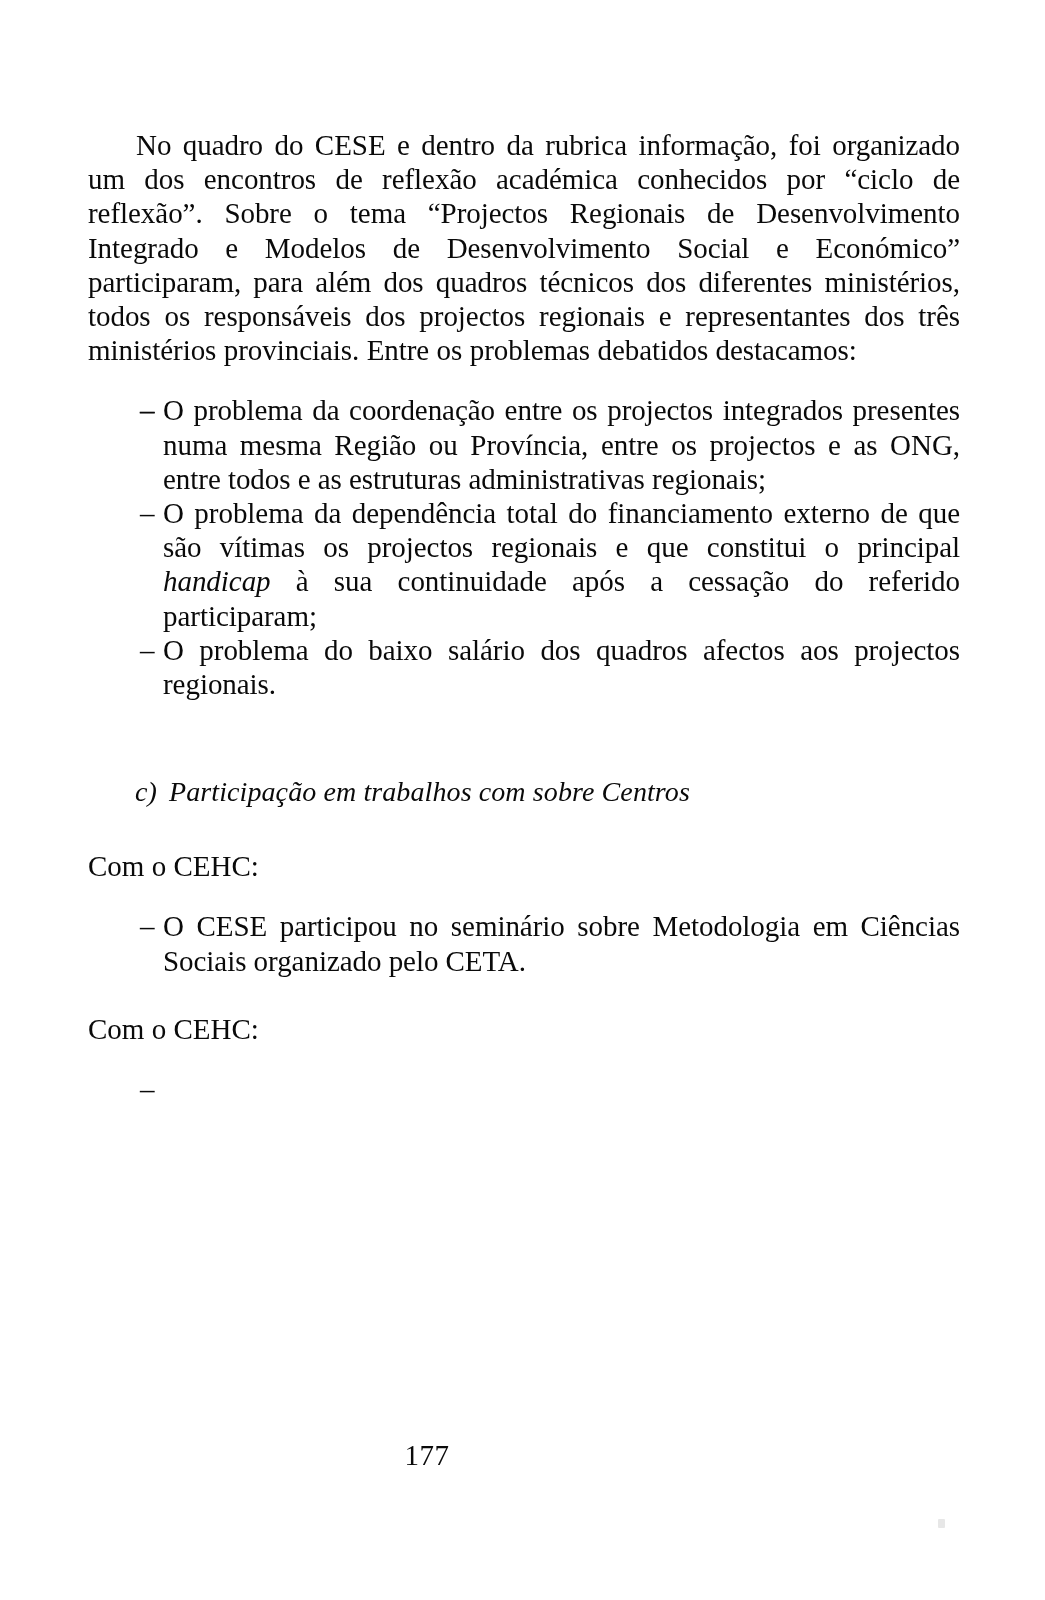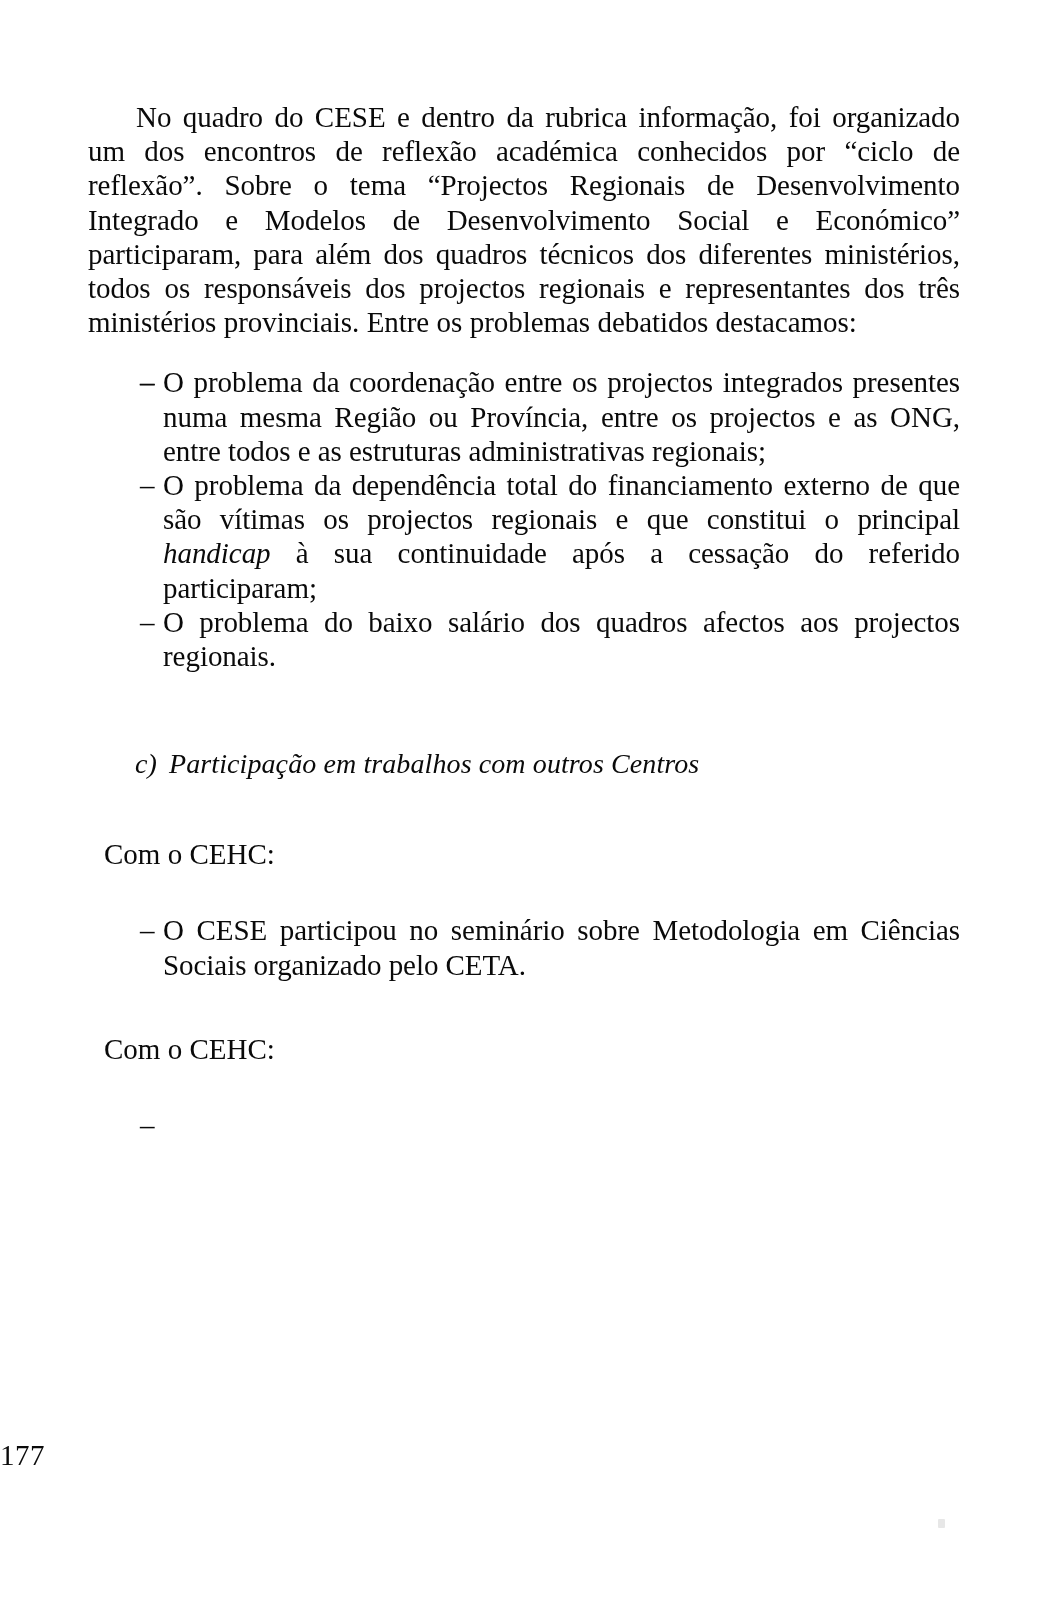--- a/index.html
+++ b/index.html
@@ -17,21 +17,21 @@
     background: #ffffff;
     overflow: hidden;
     font-family: "Liberation Serif", "DejaVu Serif", serif;
     color: #0a0a0a;
     -webkit-font-smoothing: antialiased;
   }
 
   .textblock {
     position: absolute;
     left: 88px;
-    top: 100px;
+    top: 128px;
     width: 872px;
   }
 
   p.para {
     margin: 0;
     font-size: 29px;
     line-height: 34.2px;
     text-align: justify;
     text-justify: inter-word;
     text-indent: 48px;
@@ -76,33 +76,34 @@
     font-weight: normal;
     padding-left: 47px;
     letter-spacing: 0.1px;
   }
 
   .heading-c .marker {
     margin-right: 12px;
   }
 
   .runin {
-    margin: 16px;
+    margin: 0;
     font-size: 29px;
     line-height: 34.2px;
     text-align: left;
   }
 
   .italic { font-style: italic; margin-top: 40px; }
 
   .folio {
     position: absolute;
     left: 0;
     top: 1438px;
     width: 854px;
+    text-align: center;
     font-size: 29px;
     line-height: 34px;
     letter-spacing: 0.5px;
   }
 
   
   .scan-speck {
     position: absolute;
     left: 938px;
     top: 1519px;
@@ -136,21 +137,21 @@
       <li>
         <span class="dash">–</span><span>O problema do baixo salário dos quadros afectos aos projectos regionais.</span>
       </li>
     </ul>
 
     <div class="spacer-lg"></div>
 
 
     <div class="spacer-xl"></div>
 
-    <p class="heading-c"><span class="marker">c)</span><span>Participação em trabalhos com outros Centros</span></p>
+    <p class="heading-c"><span class="marker">c)</span><span>Participação em trabalhos com sobre Centros</span></p>
 
     <div class="spacer-xl"></div>
 
     <p class="runin">Com o CEHC:</p>
 
     <div class="spacer-md"></div>
 
     <ul class="dashlist">
       <li>
         <span class="dash">–</span><span>O CESE participou no seminário sobre Metodologia em Ciências Sociais organizado pelo CETA.</span>

